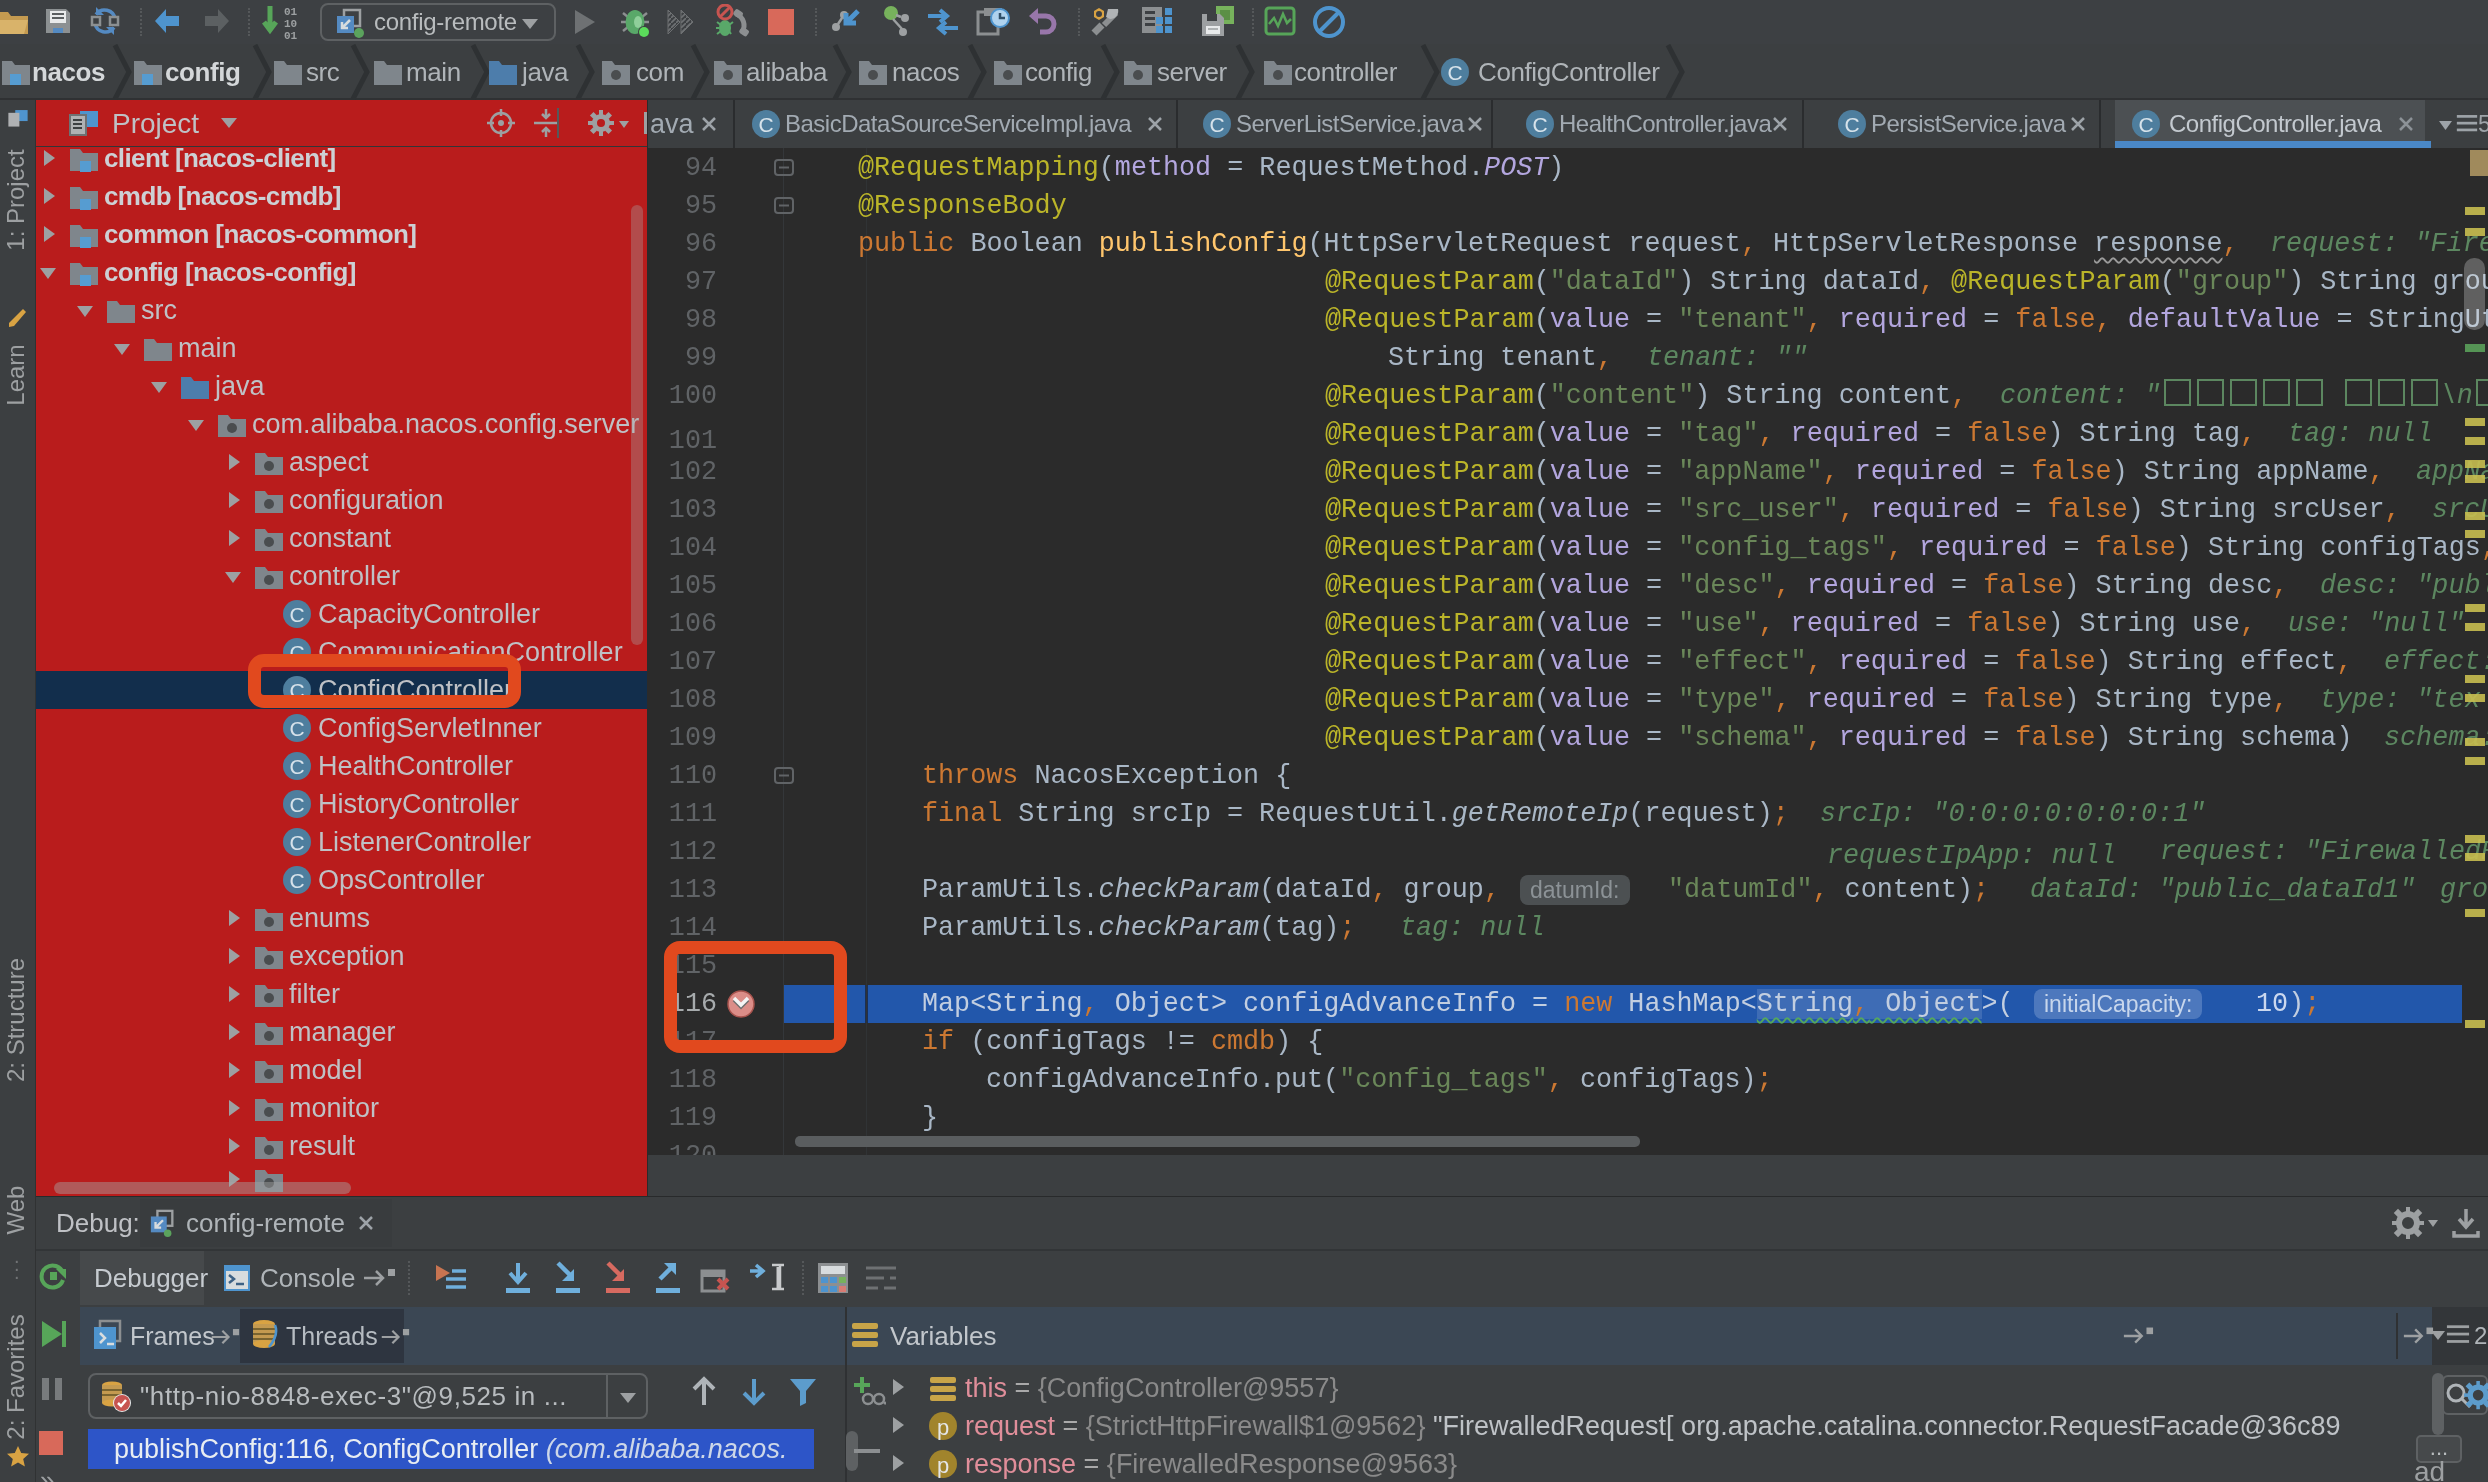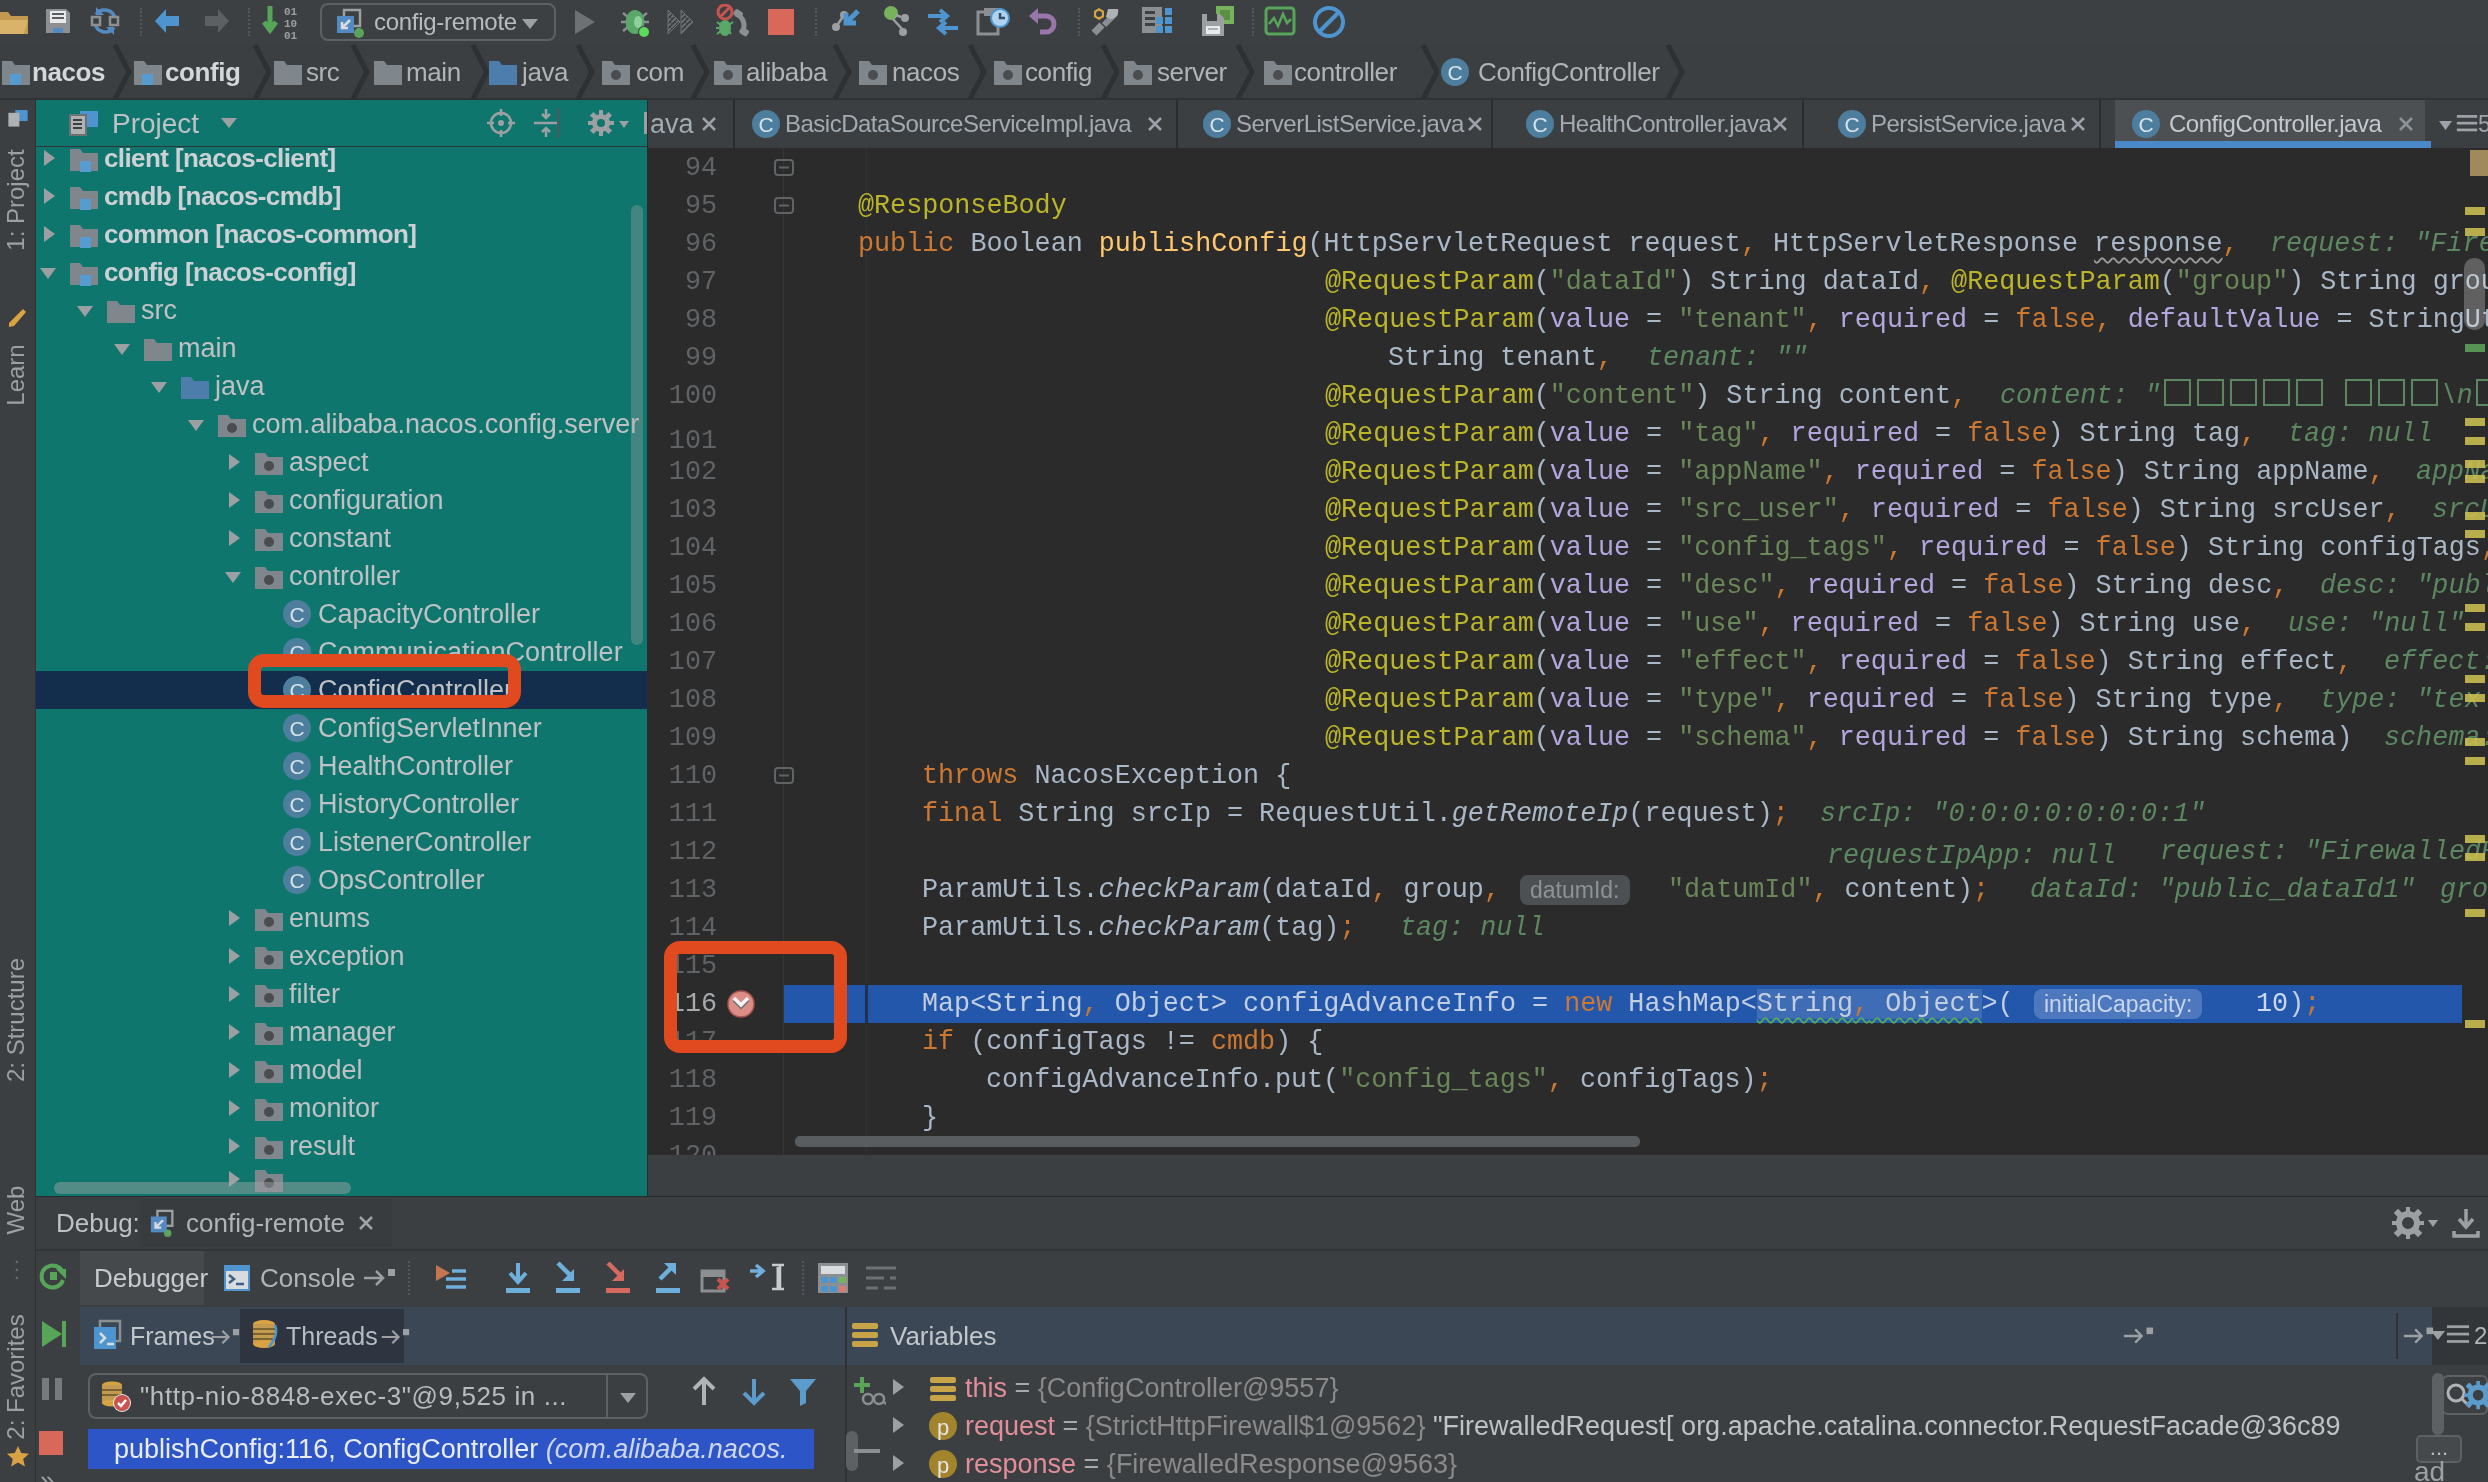--- a/index.html
+++ b/index.html
@@ -298,21 +298,21 @@
     <div class="abs" style="left:-64px;top:260px;width:160px;height:30px;line-height:30px;text-align:center;font-size:24px;color:#9DA0A2;transform:rotate(-90deg);white-space:nowrap;">Learn</div>
     <div class="abs" style="left:-64px;top:905px;width:160px;height:30px;line-height:30px;text-align:center;font-size:24px;color:#9DA0A2;transform:rotate(-90deg);white-space:nowrap;">2: Structure</div>
     <div class="abs" style="left:-64px;top:1095px;width:160px;height:30px;line-height:30px;text-align:center;font-size:24px;color:#9DA0A2;transform:rotate(-90deg);white-space:nowrap;">Web</div>
     <div class="abs" style="left:-64px;top:1262px;width:160px;height:30px;line-height:30px;text-align:center;font-size:24px;color:#9DA0A2;transform:rotate(-90deg);white-space:nowrap;">2: Favorites</div>
     <svg class="abs" style="left:6px;top:1345px" width="24" height="24" viewBox="0 0 24 24">
         <path d="M12 1 l3.2 7 l7.8 .8 l-5.8 5.2 l1.7 7.6 L12 17.6 L5.1 21.6 l1.7 -7.6 L1 8.8 l7.8 -.8 z" fill="#D9A343"></path>
       </svg>
     <div class="abs" style="left:14px;top:1152px;color:#707375;font-size:20px;line-height:8px;">.<br>.<br>.</div>
   </div>
 
-  <div class="abs" id="project" style="left:36px;top:100px;width:612px;height:1096px;background:#0f766e;border-right:1px solid #2B2B2B;overflow:hidden;">
+  <div class="abs" id="project" style="left:36px;top:100px;width:612px;height:1096px;background:#b91c1c;border-right:1px solid #2B2B2B;overflow:hidden;">
 
     <div class="abs" style="left:0;top:0;width:612px;height:47px;border-bottom:1px solid #323537;">
       <svg class="abs" style="left:32px;top:9px;" width="32" height="30" viewBox="0 0 32 30">
         <rect x="12" y="2" width="18" height="16" fill="#4F94CE"></rect>
         <rect x="2" y="6" width="16" height="20" fill="#AFB1B3"></rect>
         <rect x="2" y="6" width="16" height="20" fill="none" stroke="#6E7173" stroke-width="2"></rect>
         <line x1="5" y1="11" x2="14" y2="11" stroke="#3C3F41" stroke-width="2"></line>
         <line x1="5" y1="15" x2="14" y2="15" stroke="#3C3F41" stroke-width="2"></line>
         <line x1="5" y1="19" x2="14" y2="19" stroke="#3C3F41" stroke-width="2"></line>
       </svg>
@@ -665,20 +665,21 @@
       </svg>
     <svg class="abs" style="left:124px;top:617px" width="24" height="24" viewBox="0 0 24 24">
         <rect x="3" y="3" width="18" height="15" rx="3" fill="none" stroke="#606366" stroke-width="2"></rect>
         <line x1="7" y1="10.5" x2="17" y2="10.5" stroke="#606366" stroke-width="2"></line>
       </svg>
     <svg class="abs" style="left:79px;top:842px" width="28" height="28" viewBox="0 0 28 28">
         <circle cx="14" cy="14" r="13" fill="#DB8D88" stroke="#A8544E" stroke-width="1.5"></circle>
         <path d="M7 10 l7 7 l7 -7" fill="none" stroke="#6E6E6E" stroke-width="3.5"></path>
         <path d="M7 8 l7 7 l7 -7" fill="none" stroke="#F4F4F4" stroke-width="3.5"></path>
       </svg>
+    <div class="cl mono" style="left:210px;top:1px;"><span class="an">@RequestMapping</span><span class="d">(</span><span class="attr">method</span><span class="d"> = RequestMethod.</span><span class="attr it">POST</span><span class="d">)</span></div>
     <div class="cl mono" style="left:210px;top:39px;"><span class="an">@ResponseBody</span></div>
     <div class="cl mono" style="left:210px;top:77px;"><span class="k">public</span><span class="d"> Boolean </span><span class="m">publishConfig</span><span class="d">(HttpServletRequest request</span><span class="k">,</span><span class="d"> HttpServletResponse </span><span class="d" style="text-decoration:underline wavy #9B9B9B;text-decoration-thickness:1.5px;text-underline-offset:6px;">response</span><span class="k">,</span></div>
     <div class="cl mono hint" style="left:1622px;top:77px;">request: "Fire</div>
     <div class="cl mono" style="left:677px;top:115px;"><span class="an">@RequestParam</span><span class="d">(</span><span class="s">"dataId"</span><span class="d">) String dataId</span><span class="k">,</span><span class="d"> </span><span class="an">@RequestParam</span><span class="d">(</span><span class="s">"group"</span><span class="d">) String group</span></div>
     <div class="cl mono" style="left:677px;top:153px;"><span class="an">@RequestParam</span><span class="d">(</span><span class="attr">value</span><span class="d"> = </span><span class="s">"tenant"</span><span class="k">,</span><span class="d"> </span><span class="attr">required</span><span class="d"> = </span><span class="k">false</span><span class="k">,</span><span class="d"> </span><span class="attr">defaultValue</span><span class="d"> = StringUtils.EMPTY)</span></div>
     <div class="cl mono" style="left:740px;top:191px;"><span class="d">String tenant</span><span class="k">,</span></div>
     <div class="cl mono hint" style="left:999px;top:191px;">tenant: ""</div>
     <div class="cl mono" style="left:677px;top:229px;"><span class="an">@RequestParam</span><span class="d">(</span><span class="s">"content"</span><span class="d">) String content</span><span class="k">,</span></div>
     <div class="cl mono hint" style="left:1352px;top:229px;">content: "<span style="display:inline-block;width:27px;height:27px;border:2.5px solid #5C8760;margin:0 3px;vertical-align:-3px;"></span><span style="display:inline-block;width:27px;height:27px;border:2.5px solid #5C8760;margin:0 3px;vertical-align:-3px;"></span><span style="display:inline-block;width:27px;height:27px;border:2.5px solid #5C8760;margin:0 3px;vertical-align:-3px;"></span><span style="display:inline-block;width:27px;height:27px;border:2.5px solid #5C8760;margin:0 3px;vertical-align:-3px;"></span><span style="display:inline-block;width:27px;height:27px;border:2.5px solid #5C8760;margin:0 3px;vertical-align:-3px;"></span>&nbsp;<span style="display:inline-block;width:27px;height:27px;border:2.5px solid #5C8760;margin:0 3px;vertical-align:-3px;"></span><span style="display:inline-block;width:27px;height:27px;border:2.5px solid #5C8760;margin:0 3px;vertical-align:-3px;"></span><span style="display:inline-block;width:27px;height:27px;border:2.5px solid #5C8760;margin:0 3px;vertical-align:-3px;"></span>\n<span style="display:inline-block;width:27px;height:27px;border:2.5px solid #5C8760;margin:0 3px;vertical-align:-3px;"></span>!</div>
     <div class="cl mono" style="left:677px;top:267px;"><span class="an">@RequestParam</span><span class="d">(</span><span class="attr">value</span><span class="d"> = </span><span class="s">"tag"</span><span class="k">,</span><span class="d"> </span><span class="attr">required</span><span class="d"> = </span><span class="k">false</span><span class="d">)</span><span class="d"> String tag</span><span class="k">,</span></div>

